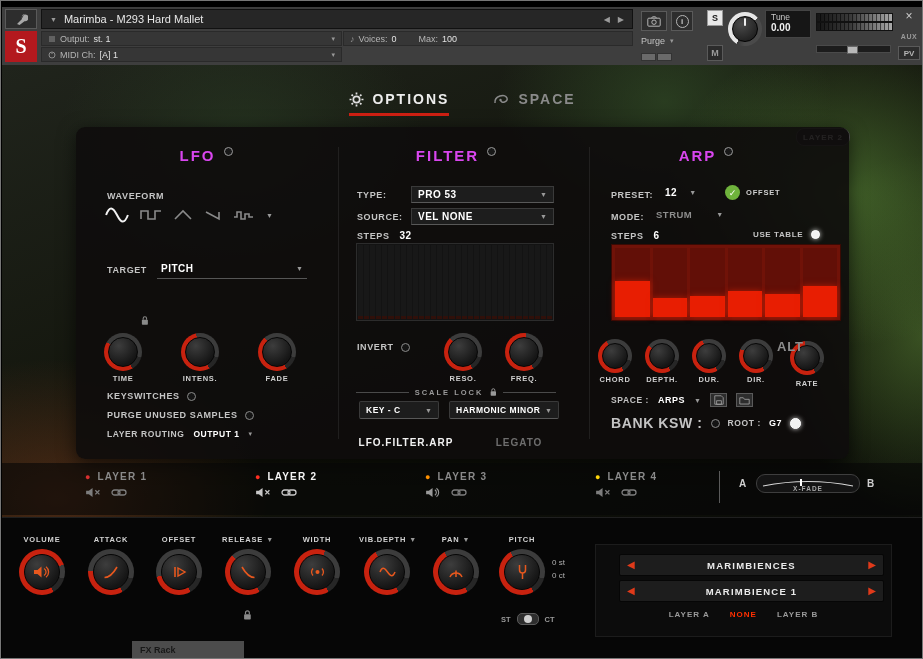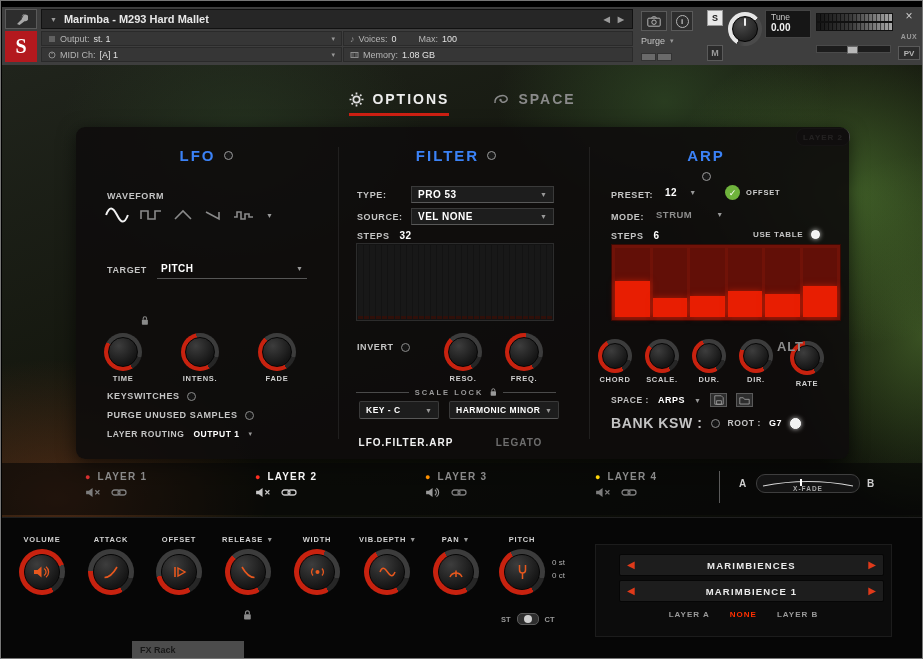--- a/index.html
+++ b/index.html
@@ -12,40 +12,40 @@
   .val{font-size:10px;font-weight:bold;color:#fff;letter-spacing:.5px;}
   .dimval{font-size:9.5px;font-weight:bold;color:#8d8d8d;letter-spacing:.5px;}
   .caret{font-size:7px;color:#999;}
   
   .khead{left:1px;top:6px;width:920px;height:58px;background:#3e3e3e;border-bottom:1px solid #222;}
   .hbtn{background:#2d2d2d;border:1px solid #5a5a5a;box-sizing:border-box;display:flex;align-items:center;justify-content:center;}
   .hrow{background:#363636;border:1px solid #2a2a2a;box-sizing:border-box;display:flex;align-items:center;gap:4px;
         padding:0 6px;font-size:9px;color:#b5b5b5;}
   .hrow .hv{color:#e2e2e2;}
   .titlebar{background:#262626;border:1px solid #111;box-sizing:border-box;display:flex;align-items:center;
-            padding:0 8px;gap:7px;color:#e8e8e8;font-size:11px;font-weight:bold;}
+            padding:0 8px;gap:7px;color:#e8e8e8;font-size:11px;font-weight:normal;}
   .meter{background:linear-gradient(to right,#151515,#3a3a3a 45%,#777 75%,#aaa),
          repeating-linear-gradient(to right,transparent 0 3px,rgba(0,0,0,.55) 3px 4px);
          background-blend-mode:multiply;border:1px solid #111;}
   
   .scene{left:1px;top:64px;width:920px;height:452px;
     background:
       radial-gradient(260px 220px at 92% 28%, rgba(92,140,58,.60), transparent 70%),
       radial-gradient(200px 260px at 100% 60%, rgba(110,160,66,.45), transparent 70%),
       radial-gradient(240px 180px at 72% 8%, rgba(56,88,44,.55), transparent 70%),
       radial-gradient(300px 200px at 6% 96%, rgba(130,62,30,.50), transparent 70%),
       radial-gradient(260px 200px at 26% 16%, rgba(44,66,38,.50), transparent 70%),
       linear-gradient(160deg,#20241c,#101209 62%,#0a0b08);}
   
   .navtab{display:flex;align-items:center;gap:8px;font-size:14px;font-weight:bold;letter-spacing:2px;cursor:default;}
   
   .panel{left:75px;top:126px;width:773px;height:332px;background:rgba(14,12,12,.90);
          border-radius:9px;box-shadow:0 4px 18px rgba(0,0,0,.6);}
   .vdiv{width:1px;background:rgba(255,255,255,.08);}
-  .sect-title{font-size:15px;font-weight:bold;color:#3b82f6;letter-spacing:2px;display:flex;align-items:center;gap:8px;justify-content:center;}
+  .sect-title{font-size:15px;font-weight:bold;color:#d946ef;letter-spacing:2px;display:flex;gap:8px;justify-content:center;}
   .power{width:9px;height:9px;border:1.5px solid #9a9a9a;border-radius:50%;background:#181818;box-sizing:border-box;}
   .tgl{width:9px;height:9px;border:1.5px solid #8a8a8a;border-radius:50%;background:#141414;box-sizing:border-box;display:inline-block;}
   .tgl.on{background:#f2f2f2;border-color:#fff;box-shadow:0 0 5px rgba(255,255,255,.8);}
   .dd{background:#1d1d1d;border:1px solid #3a3a3a;border-bottom:1px solid #585858;box-sizing:border-box;
       display:flex;align-items:center;justify-content:space-between;padding:0 6px;}
   .ddu{border-bottom:1px solid #565656;box-sizing:border-box;display:flex;align-items:center;justify-content:space-between;padding:0 4px;}
   
   .knob{border-radius:50%;position:absolute;background:conic-gradient(from 150deg,#c8220f var(--a,50%),#3c3c3c var(--a,50%) 88%,#262626 88%);}
   .kin{position:absolute;inset:4px;border-radius:50%;border:1px solid #060606;
        background:radial-gradient(circle at 35% 28%,#3d3d3d,#151515 72%);display:flex;align-items:center;justify-content:center;}
@@ -122,28 +122,20 @@
     <span class="caret" style="margin-left:auto;">▾</span>
   </div>
   <div class="abs hrow" style="left:342px;top:30px;width:290px;height:15px;">
     <span style="color:#8d8d8d;font-size:9px;">♪</span>
     <span>Voices:</span>
     <span class="hv">0</span>
     <span style="width:14px;"></span>
     <span>Max:</span>
     <span class="hv">100</span>
   </div>
-  <div class="abs hrow" style="left:342px;top:46px;width:290px;height:15px;">
-    <svg width="9" height="8" viewBox="0 0 9 8">
-        <rect x="1" y="1.5" width="7" height="5" fill="none" stroke="#8d8d8d"></rect>
-        <path d="M3 1.5 v5 M6 1.5 v5" stroke="#8d8d8d" stroke-width=".7"></path>
-      </svg>
-    <span>Memory:</span>
-    <span class="hv">1.08 GB</span>
-  </div>
 
   <div class="abs hbtn" style="left:640px;top:10px;width:26px;height:20px;">
     <svg width="14" height="11" viewBox="0 0 14 11">
         <rect x=".8" y="2.2" width="12.4" height="8" rx="1" fill="none" stroke="#b5b5b5"></rect>
         <path d="M4.5 2.2 L5.5 .8 h3 l1 1.4" fill="none" stroke="#b5b5b5"></path>
         <circle cx="7" cy="6.2" r="2.2" fill="none" stroke="#b5b5b5"></circle>
       </svg>
   </div>
   <div class="abs hbtn" style="left:670px;top:10px;width:22px;height:20px;">
     <span style="width:11px;height:11px;border:1px solid #b5b5b5;border-radius:50%;color:#c8c8c8;font-size:8px;font-weight:bold;display:flex;align-items:center;justify-content:center;">i</span>
@@ -361,21 +353,21 @@
     <span class="caret">▼</span>
   </div>
   <div class="abs dd" style="left:448px;top:400px;width:110px;height:18px;border-radius:2px;">
     <span class="val" style="font-size:8.5px;">HARMONIC MINOR</span>
     <span class="caret">▼</span>
   </div>
 
   <div class="abs" style="left:345px;top:436px;width:120px;text-align:center;font-size:10px;font-weight:bold;color:#f2f2f2;letter-spacing:1px;">LFO.FILTER.ARP</div>
   <div class="abs" style="left:486px;top:436px;width:64px;text-align:center;font-size:10px;font-weight:bold;color:#6e6e6e;letter-spacing:1px;">LEGATO</div>
 
-  <div class="abs sect-title" style="left:640px;top:146px;width:130px;flex-direction:column;">
+  <div class="abs sect-title" style="left:640px;top:146px;width:130px;">
     <span>ARP</span>
       <span class="power"></span>
   </div>
   <div class="abs lbl" style="left:610px;top:189px;">PRESET:</div>
   <div class="abs flex" style="left:664px;top:186px;gap:12px;">
     <span class="val">12</span>
     <span class="caret">▼</span>
   </div>
   <div class="abs flex" style="left:724px;top:184px;gap:6px;">
     <span style="width:15px;height:15px;border-radius:50%;background:#6fb33c;color:#fff;font-size:9px;display:flex;align-items:center;justify-content:center;">✓</span>
@@ -426,21 +418,21 @@
       <div class="kin"></div>
     </div>
   <div class="knob s34" style="left:738px;top:338px;--a:40%;">
       <div class="kin"></div>
     </div>
   <div class="knob s34" style="left:789px;top:340px;--a:56%;">
       <div class="kin"></div>
     </div>
   <div class="abs" style="left:776px;top:338px;font-size:13px;font-weight:bold;color:#8d8d8d;letter-spacing:.8px;">ALT</div>
   <div class="abs klabel" style="left:584px;top:374px;width:60px;">CHORD</div>
-  <div class="abs klabel" style="left:631px;top:374px;width:60px;">SCALE.</div>
+  <div class="abs klabel" style="left:631px;top:374px;width:60px;">DEPTH.</div>
   <div class="abs klabel" style="left:678px;top:374px;width:60px;">DUR.</div>
   <div class="abs klabel" style="left:725px;top:374px;width:60px;">DIR.</div>
   <div class="abs klabel" style="left:776px;top:378px;width:60px;">RATE</div>
 
   <div class="abs flex" style="left:610px;top:392px;gap:9px;">
     <span class="lbl" style="font-size:8.5px;">SPACE :</span>
     <span class="val" style="font-size:9px;">ARPS</span>
     <span class="caret">▼</span>
     <span class="hbtn" style="width:17px;height:14px;">
       <svg width="10" height="10" viewBox="0 0 13 13">

